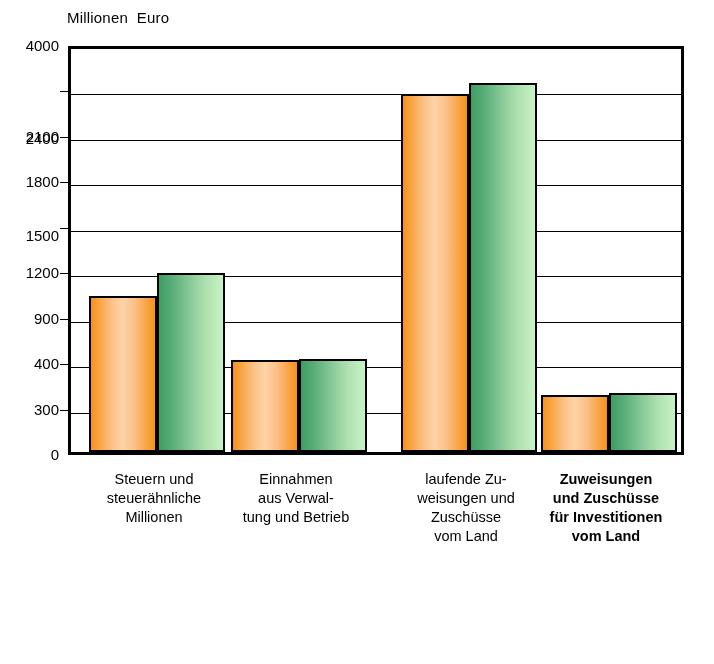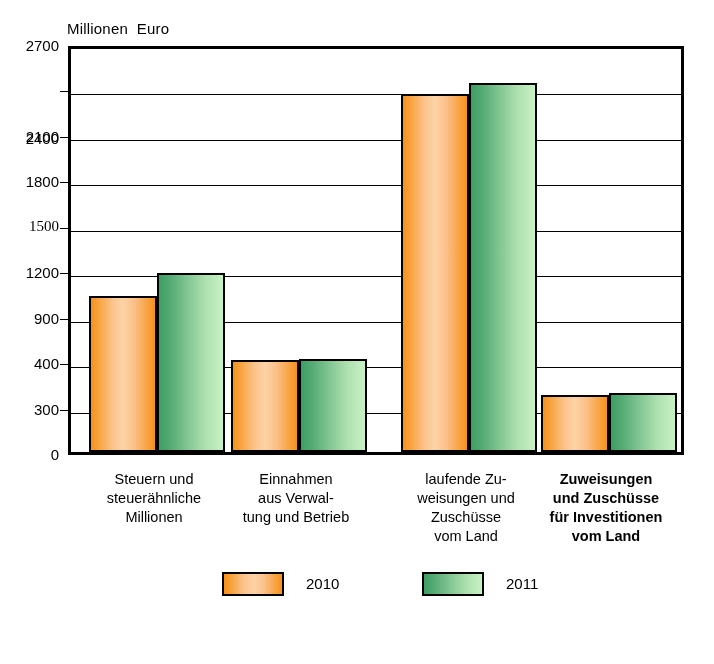--- a/index.html
+++ b/index.html
@@ -24,21 +24,20 @@
   }
 
   
   .axis-title {
     position: absolute;
     left: 67px;
     top: 9px;
     font-size: 15px;
     letter-spacing: 0.2px;
     white-space: pre;
-    margin-top: 11px;
   }
 
   
   .plot-frame {
     position: absolute;
     left: 68px;
     top: 46px;
     width: 616px;
     height: 409px;
     border: 3px solid #000000;
@@ -165,28 +164,28 @@
   }
 </style>
 </head>
 <body>
 
 <div id="chart-root">
 
   <div class="axis-title">Millionen  Euro</div>
 
   <div id="yaxis">
-      <div class="ytick-label" style="top: 38px;">2700</div>
+      <div class="ytick-label" style="top: 38px;">4000</div>
       <div class="ytick-label" style="top: 83.4444px; margin-top: 48px;">2400</div>
       <div class="ytick-mark" style="top: 91px;"></div>
       <div class="ytick-label" style="top: 128.889px;">2100</div>
       <div class="ytick-mark" style="top: 137px;"></div>
       <div class="ytick-label" style="top: 174.333px;">1800</div>
       <div class="ytick-mark" style="top: 182px;"></div>
-      <div class="ytick-label" style="top: 219px; font-family: Liberation Serif, serif;">1500</div>
+      <div class="ytick-label" style="top: 228px;">1500</div>
       <div class="ytick-mark" style="top: 228px;"></div>
       <div class="ytick-label" style="top: 265.222px;">1200</div>
       <div class="ytick-mark" style="top: 273px;"></div>
       <div class="ytick-label" style="top: 310.667px;">900</div>
       <div class="ytick-mark" style="top: 319px;"></div>
       <div class="ytick-label" style="top: 356.111px;">400</div>
       <div class="ytick-mark" style="top: 364px;"></div>
       <div class="ytick-label" style="top: 401.556px;">300</div>
       <div class="ytick-mark" style="top: 410px;"></div>
       <div class="ytick-label" style="top: 447px;">0</div>
@@ -223,24 +222,14 @@
       <div class="xlabel" style="left: 378px; width: 176px;">laufende Zu-
 weisungen und
 Zuschüsse
 vom Land</div>
       <div class="xlabel" style="left: 518px; width: 176px; font-weight: bold;">Zuweisungen
 und Zuschüsse
 für Investitionen
 vom Land</div>
     </div>
 
-  <div class="legend" id="legend">
-      <div class="legend-item" style="left: 222px;">
-        <span class="legend-swatch series-2010"></span>
-        <span class="legend-label">2010</span>
-      </div>
-      <div class="legend-item" style="left: 422px;">
-        <span class="legend-swatch series-2011"></span>
-        <span class="legend-label">2011</span>
-      </div>
-    </div>
 
 </div>
 
 </body></html>

